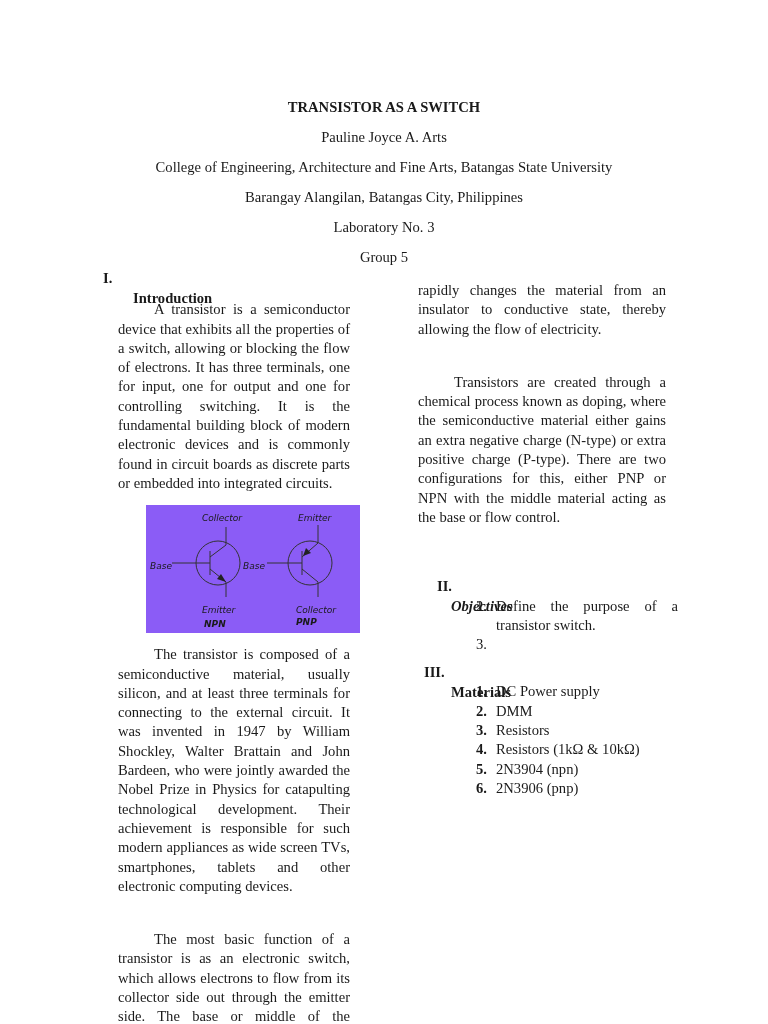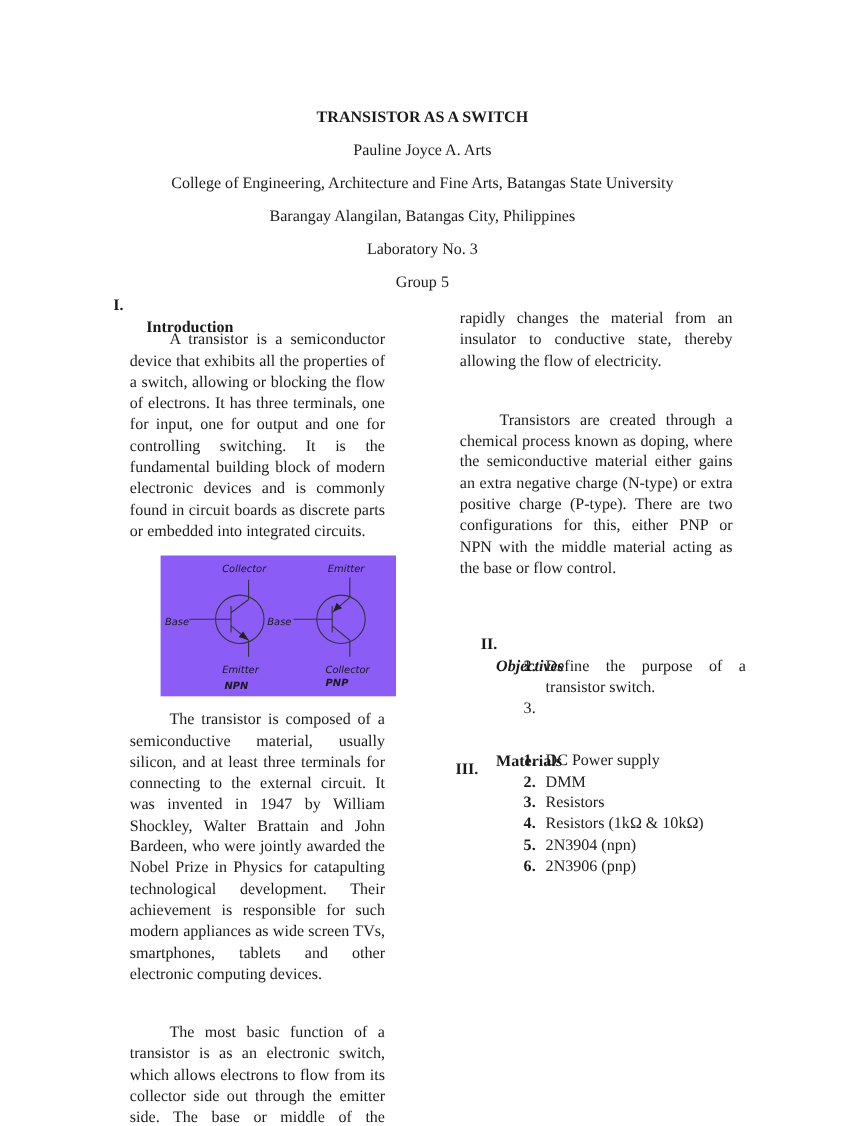--- a/index.html
+++ b/index.html
@@ -116,21 +116,21 @@
     <span class="sec-title" style="left:45px;font-style:italic;">Objectives</span>
   </div>
   <ol class="list">
     <li><span class="num">1.</span></li>
     <li><span class="num">2.</span><span>Define the purpose of a transistor switch.</span></li>
     <li><span class="num">3.</span></li>
   </ol>
   <div class="gap-lg"></div>
 
   <div class="sec-head">
-    <span class="sec-num" style="left:8px;margin-top:28px;">III.</span>
+    <span class="sec-num" style="left:18px;">III.</span>
     <span class="sec-title" style="left:45px;">Materials</span>
   </div>
   <ol class="list mat">
     <li><span class="num">1.</span><span>DC Power supply</span></li>
     <li><span class="num">2.</span><span>DMM</span></li>
     <li><span class="num">3.</span><span>Resistors</span></li>
     <li><span class="num">4.</span><span>Resistors (1kΩ &amp; 10kΩ)</span></li>
     <li><span class="num">5.</span><span>2N3904 (npn)</span></li>
     <li><span class="num">6.</span><span>2N3906 (pnp)</span></li>
   </ol>

